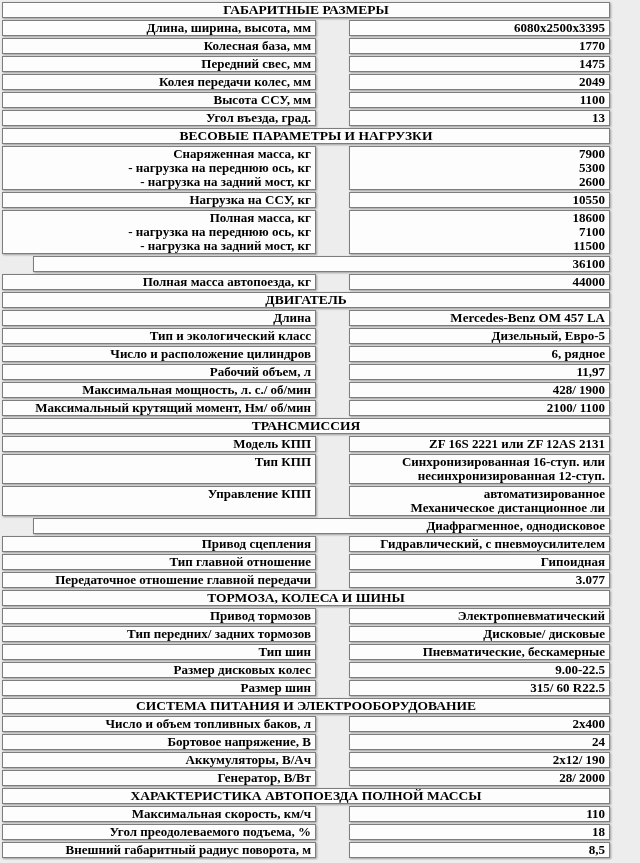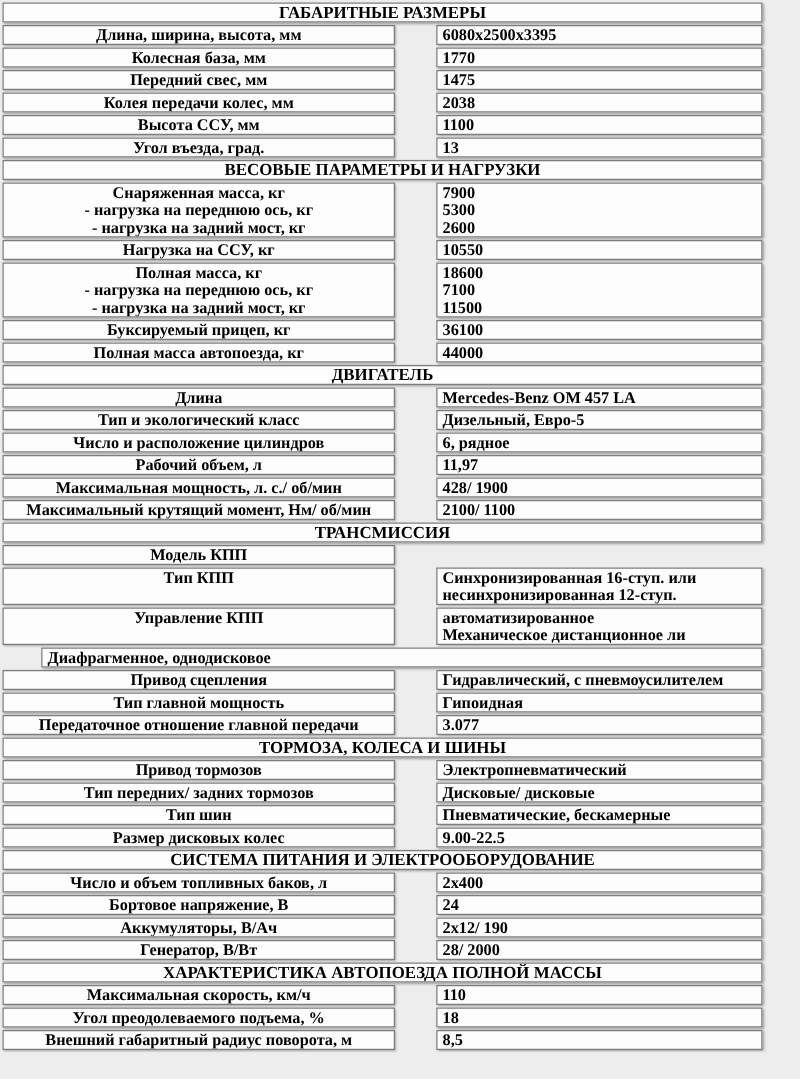--- a/index.html
+++ b/index.html
@@ -26,25 +26,25 @@
   .cell {
     border: 1px solid #7d7d7d;
     box-shadow: 1px 1px 2px rgba(0,0,0,0.35);
     background: #fdfdfd;
     padding: 0 4px;
     box-sizing: border-box;
     overflow: hidden;
   }
   .cell.label {
     flex: 0 0 314px;
-    text-align: center;
+    text-align: right;
   }
   .cell.value {
     flex: 1;
-    text-align: left;
+    text-align: right;
     margin-left: 31px;
   }
   .cell.header {
     flex: 1;
     text-align: center;
   }
   .line {
     font-size: 13px;
     line-height: 14px;
     white-space: nowrap;
@@ -84,21 +84,21 @@
       </div>
       <div class="cell value">
         <div class="line">1475</div>
       </div>
     </div>
     <div class="row">
       <div class="cell label">
         <div class="line">Колея передачи колес, мм</div>
       </div>
       <div class="cell value">
-        <div class="line">2038</div>
+        <div class="line">2049</div>
       </div>
     </div>
     <div class="row">
       <div class="cell label">
         <div class="line">Высота ССУ, мм</div>
       </div>
       <div class="cell value">
         <div class="line">1100</div>
       </div>
     </div>
@@ -141,23 +141,20 @@
         <div class="line">- нагрузка на переднюю ось, кг</div>
         <div class="line">- нагрузка на задний мост, кг</div>
       </div>
       <div class="cell value">
         <div class="line">18600</div>
         <div class="line">7100</div>
         <div class="line">11500</div>
       </div>
     </div>
     <div class="row">
-      <div class="cell label">
-        <div class="line">Буксируемый прицеп, кг</div>
-      </div>
       <div class="cell value">
         <div class="line">36100</div>
       </div>
     </div>
     <div class="row">
       <div class="cell label">
         <div class="line">Полная масса автопоезда, кг</div>
       </div>
       <div class="cell value">
         <div class="line">44000</div>
@@ -217,20 +214,23 @@
       </div>
     </div>
     <div class="row">
       <div class="cell header">
         <div class="line">ТРАНСМИССИЯ</div>
       </div>
     </div>
     <div class="row">
       <div class="cell label">
         <div class="line">Модель КПП</div>
+      </div>
+      <div class="cell value">
+        <div class="line">ZF 16S 2221 или ZF 12AS 2131</div>
       </div>
     </div>
     <div class="row">
       <div class="cell label">
         <div class="line">Тип КПП</div>
       </div>
       <div class="cell value">
         <div class="line">Синхронизированная 16-ступ. или</div>
         <div class="line">несинхронизированная 12-ступ.</div>
       </div>
@@ -252,21 +252,21 @@
     <div class="row">
       <div class="cell label">
         <div class="line">Привод сцепления</div>
       </div>
       <div class="cell value">
         <div class="line">Гидравлический, с пневмоусилителем</div>
       </div>
     </div>
     <div class="row">
       <div class="cell label">
-        <div class="line">Тип главной мощность</div>
+        <div class="line">Тип главной отношение</div>
       </div>
       <div class="cell value">
         <div class="line">Гипоидная</div>
       </div>
     </div>
     <div class="row">
       <div class="cell label">
         <div class="line">Передаточное отношение главной передачи</div>
       </div>
       <div class="cell value">
@@ -301,20 +301,28 @@
       <div class="cell value">
         <div class="line">Пневматические, бескамерные</div>
       </div>
     </div>
     <div class="row">
       <div class="cell label">
         <div class="line">Размер дисковых колес</div>
       </div>
       <div class="cell value">
         <div class="line">9.00-22.5</div>
+      </div>
+    </div>
+    <div class="row">
+      <div class="cell label">
+        <div class="line">Размер шин</div>
+      </div>
+      <div class="cell value">
+        <div class="line">315/ 60 R22.5</div>
       </div>
     </div>
     <div class="row">
       <div class="cell header">
         <div class="line">СИСТЕМА ПИТАНИЯ И ЭЛЕКТРООБОРУДОВАНИЕ</div>
       </div>
     </div>
     <div class="row">
       <div class="cell label">
         <div class="line">Число и объем топливных баков, л</div>

